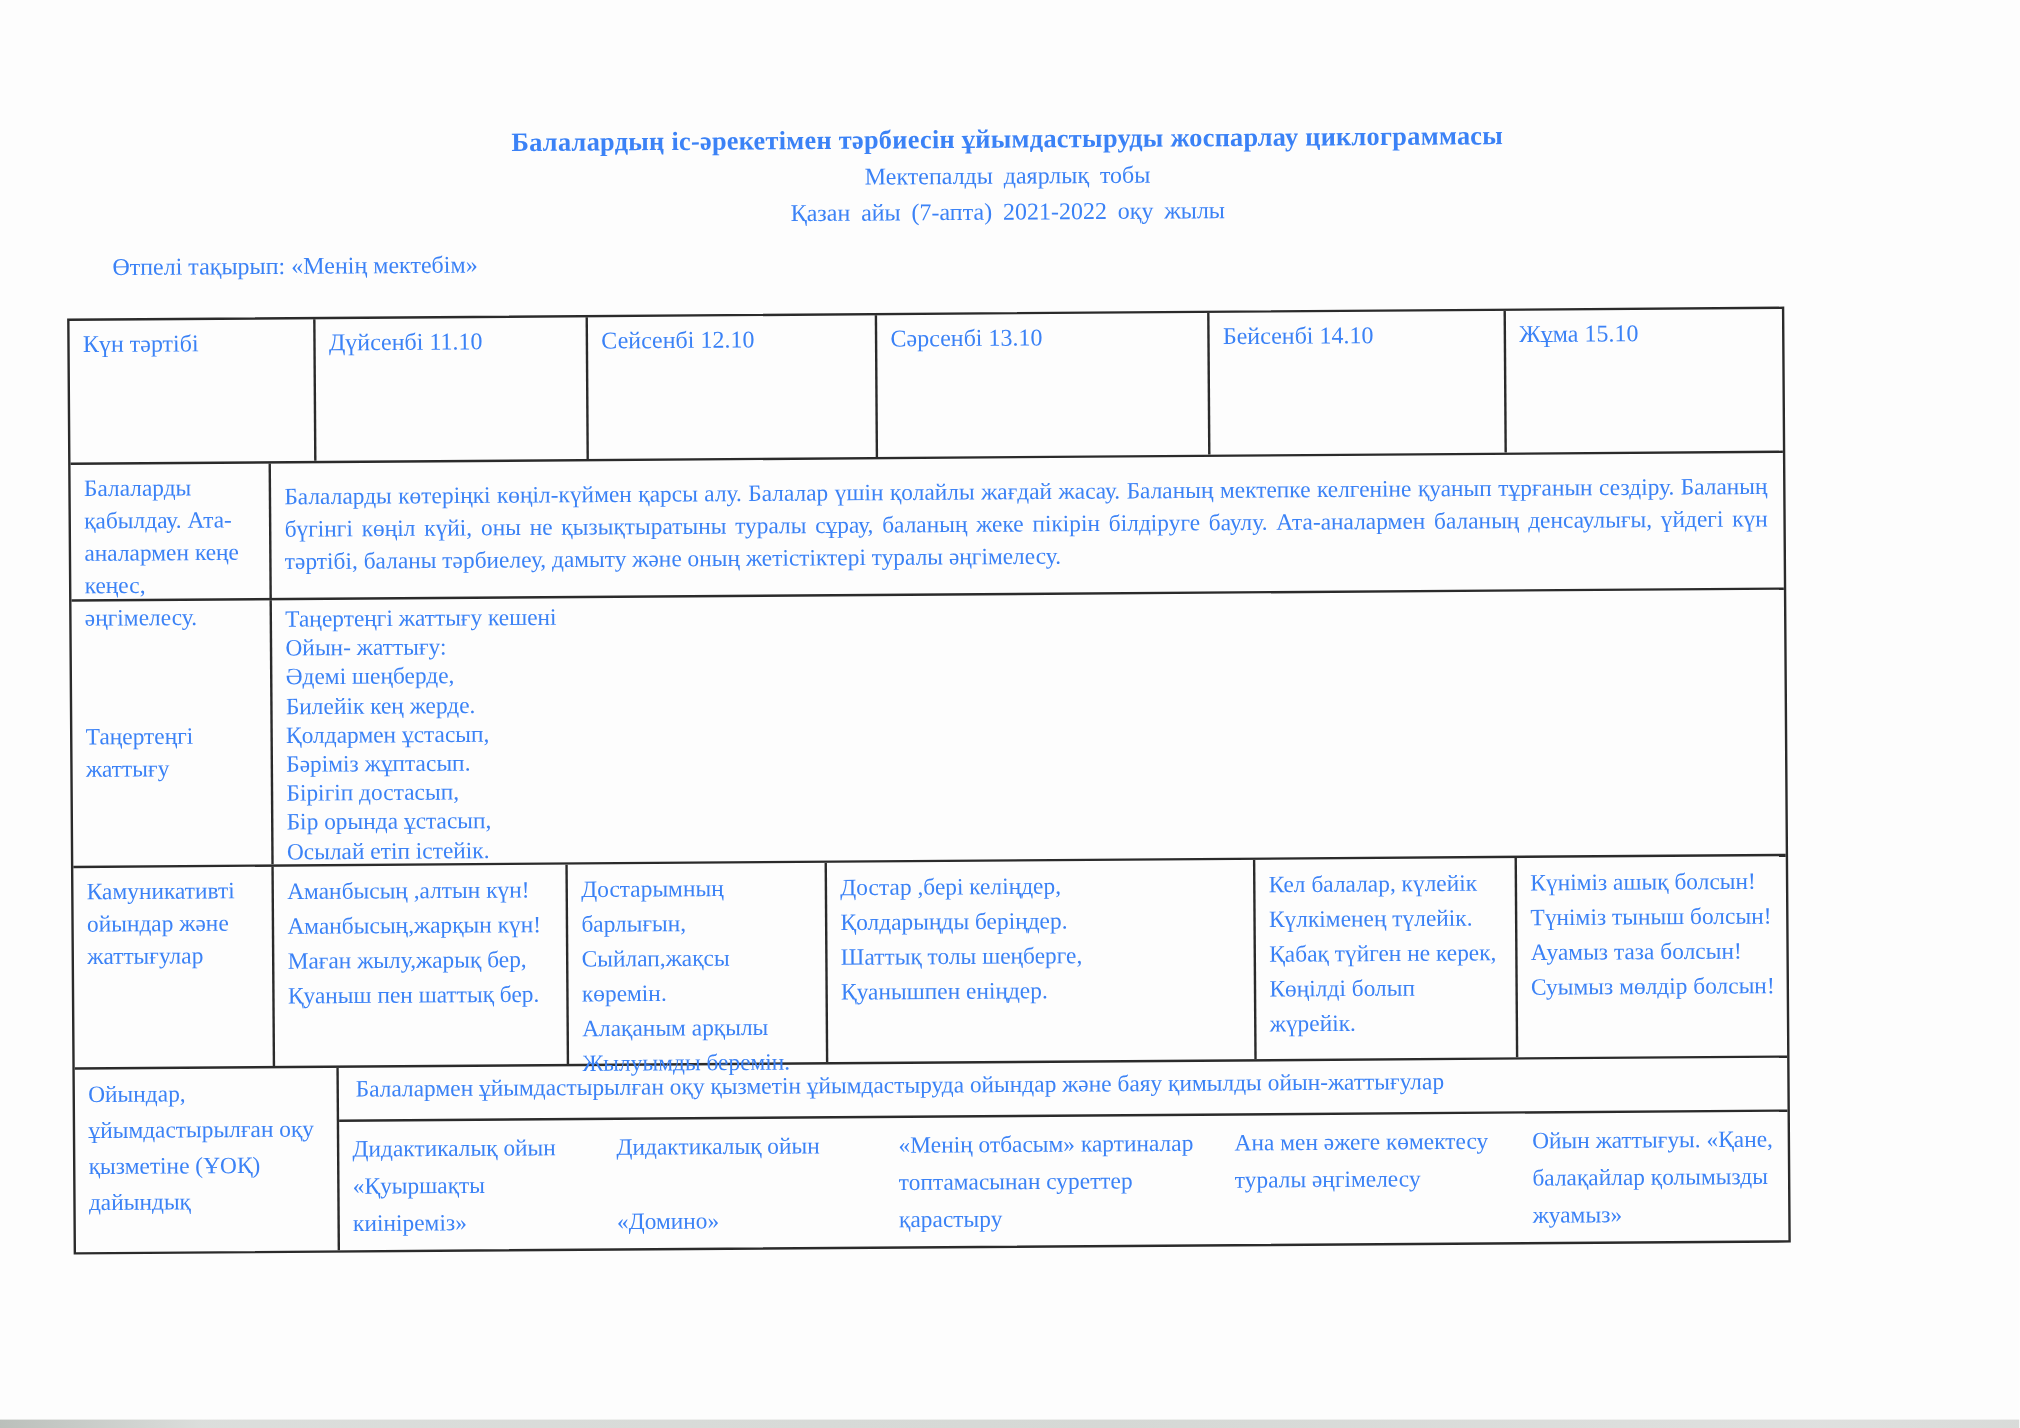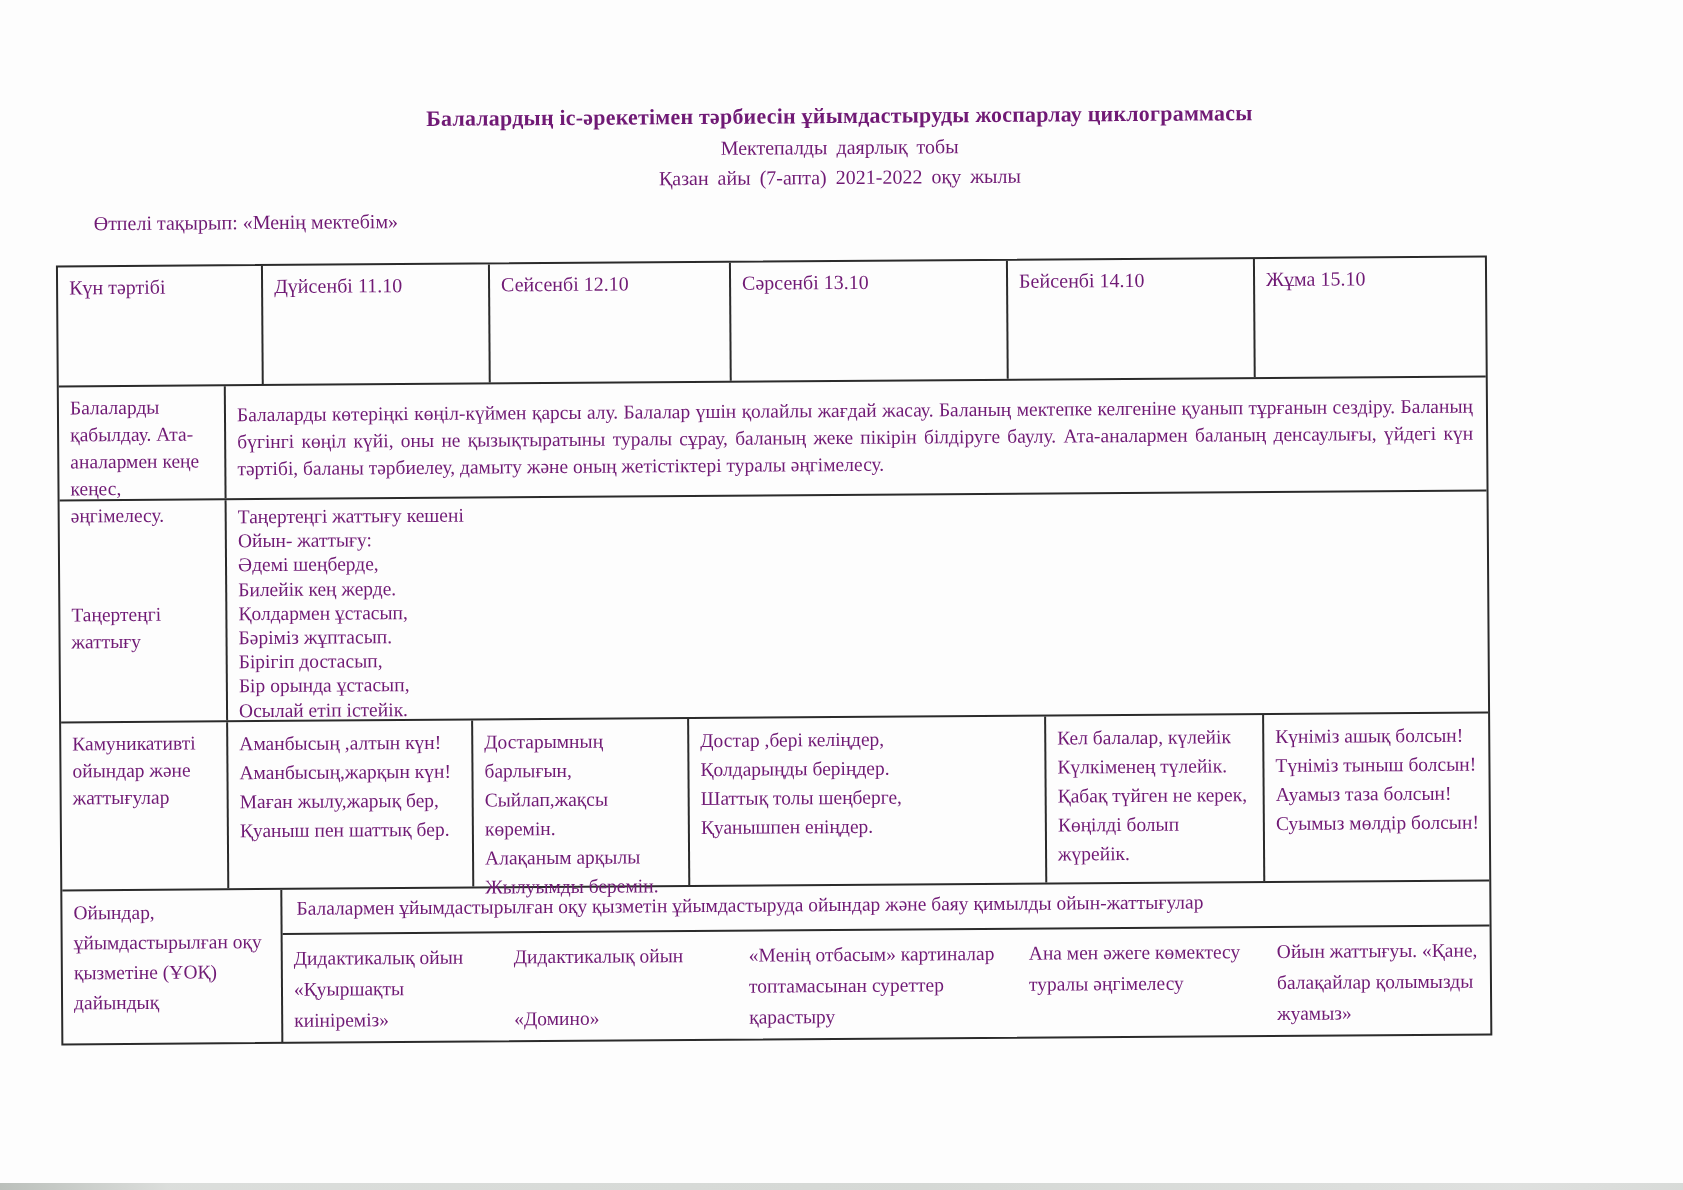--- a/index.html
+++ b/index.html
@@ -3,21 +3,21 @@
 <meta charset="utf-8">
 <style>
   html, body { margin: 0; padding: 0; background: #ffffff; }
   .page {
     position: relative;
     width: 1683px;
     height: 1190px;
     background: #fdfdfd;
     overflow: hidden;
     font-family: "Liberation Serif", "DejaVu Serif", serif;
-    color: #701a75;
+    color: #3b82f6;
   }
   .doc {
     position: absolute;
     left: 0; top: 0;
     width: 1683px;
     transform: rotate(-0.4deg);
     transform-origin: 50% 40%;
   }
   .title {
     margin-top: 103px;

